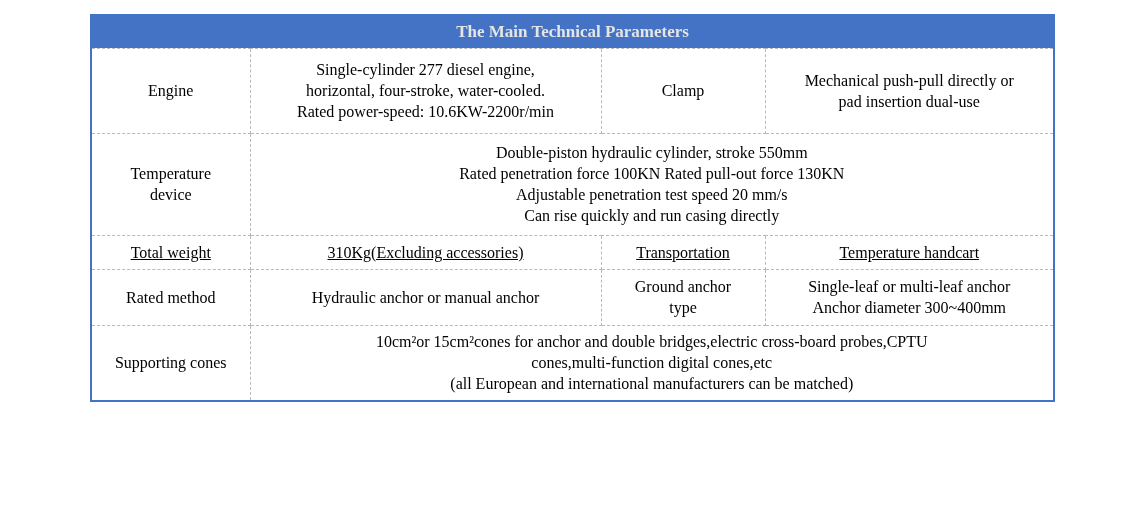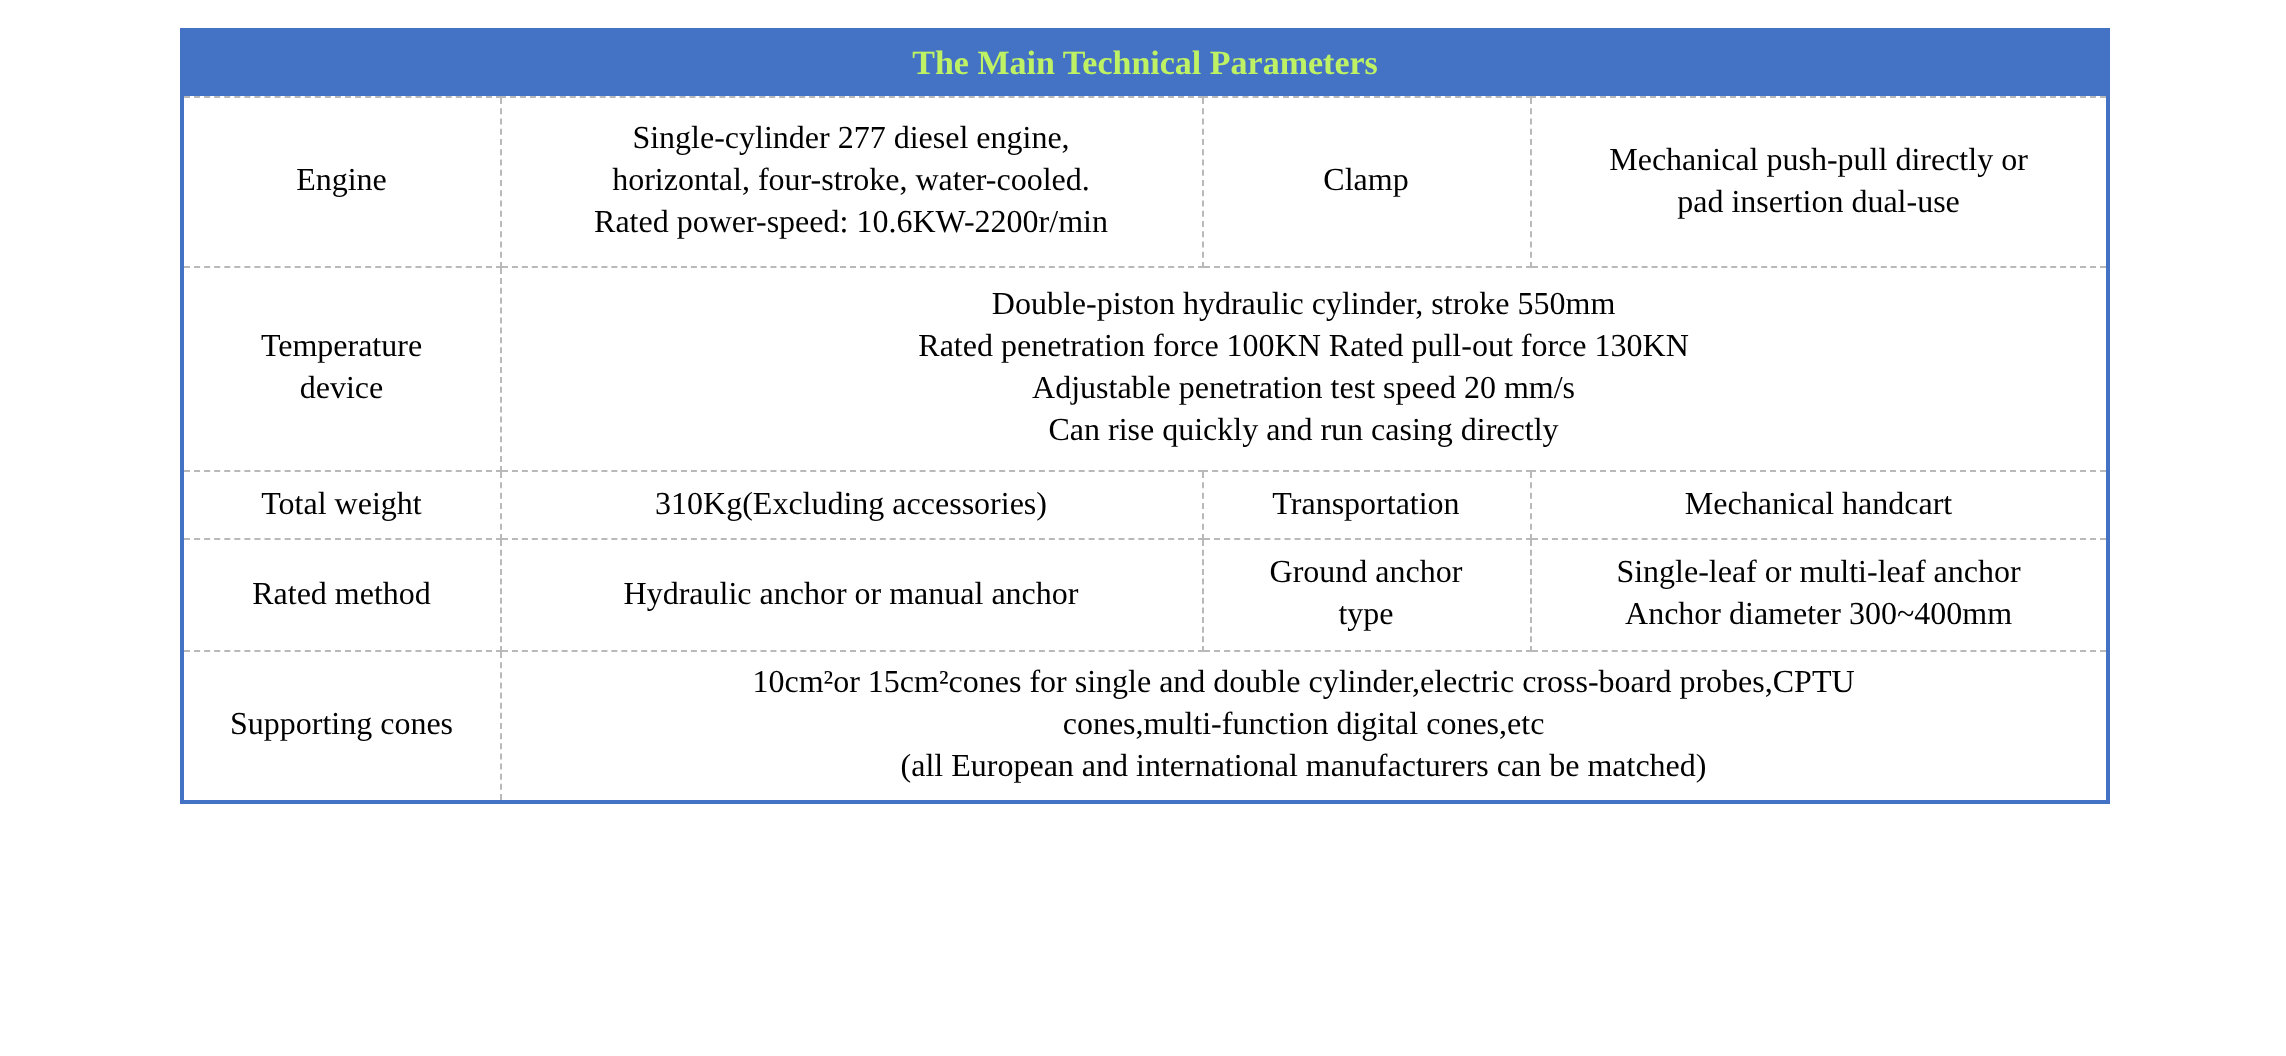--- a/index.html
+++ b/index.html
@@ -32,31 +32,31 @@
     border: 1px dashed #b9b9b9;
     text-align: center;
     vertical-align: middle;
     padding: 2px 6px;
     line-height: 21px;
     white-space: pre-line;
     overflow: hidden;
   }
   tr.header-row td {
     background: #4472C4;
-    color: #bef264;
+    color: #e5e5e5;
     font-weight: bold;
     font-size: 17px;
     border: 1px solid #4472C4;
     border-bottom: 1px dashed #b9b9b9;
     white-space: normal;
   }
   tr.r-header   { height: 33px; }
   tr.r-engine   { height: 85px; }
   tr.r-penetr   { height: 102px; }
-  tr.r-weight   { height: 34px; }
+  tr.r-weight   { height: 34px; text-decoration: underline; }
   tr.r-anchor   { height: 56px; }
   tr.r-ambient  { height: 61px; }
   tr.r-measure  { height: 55px; }
   tr.r-cones    { height: 76px; }
 </style>
 </head>
 <body>
 
 <div class="page">
   <table class="params">
@@ -84,31 +84,31 @@
 device</td>
         <td colspan="3">Double-piston hydraulic cylinder, stroke 550mm
 Rated penetration force 100KN Rated pull-out force 130KN
 Adjustable penetration test speed 20 mm/s
 Can rise quickly and run casing directly</td>
       </tr>
       <tr class="r-weight">
         <td>Total weight</td>
         <td>310Kg(Excluding accessories)</td>
         <td>Transportation</td>
-        <td>Mechanical handcart</td>
+        <td>Temperature handcart</td>
       </tr>
       <tr class="r-anchor">
         <td>Rated method</td>
         <td>Hydraulic anchor or manual anchor</td>
         <td>Ground anchor
 type</td>
         <td>Single-leaf or multi-leaf anchor
 Anchor diameter 300~400mm</td>
       </tr>
       <tr class="r-cones">
         <td>Supporting cones</td>
-        <td colspan="3">10cm²or 15cm²cones for single and double cylinder,electric cross-board probes,CPTU
+        <td colspan="3">10cm²or 15cm²cones for anchor and double bridges,electric cross-board probes,CPTU
 cones,multi-function digital cones,etc
 (all European and international manufacturers can be matched)</td>
       </tr>
     </tbody>
   </table>
 </div>
 
 </body></html>

